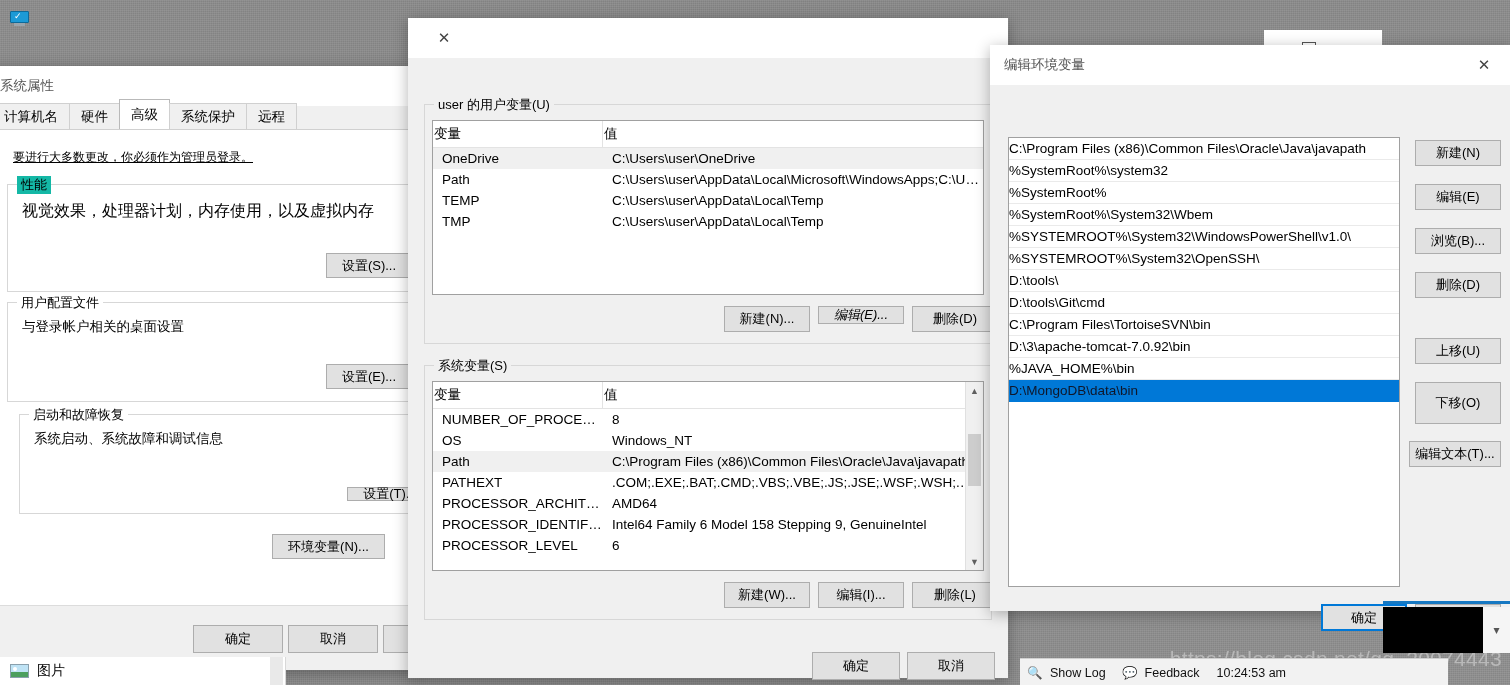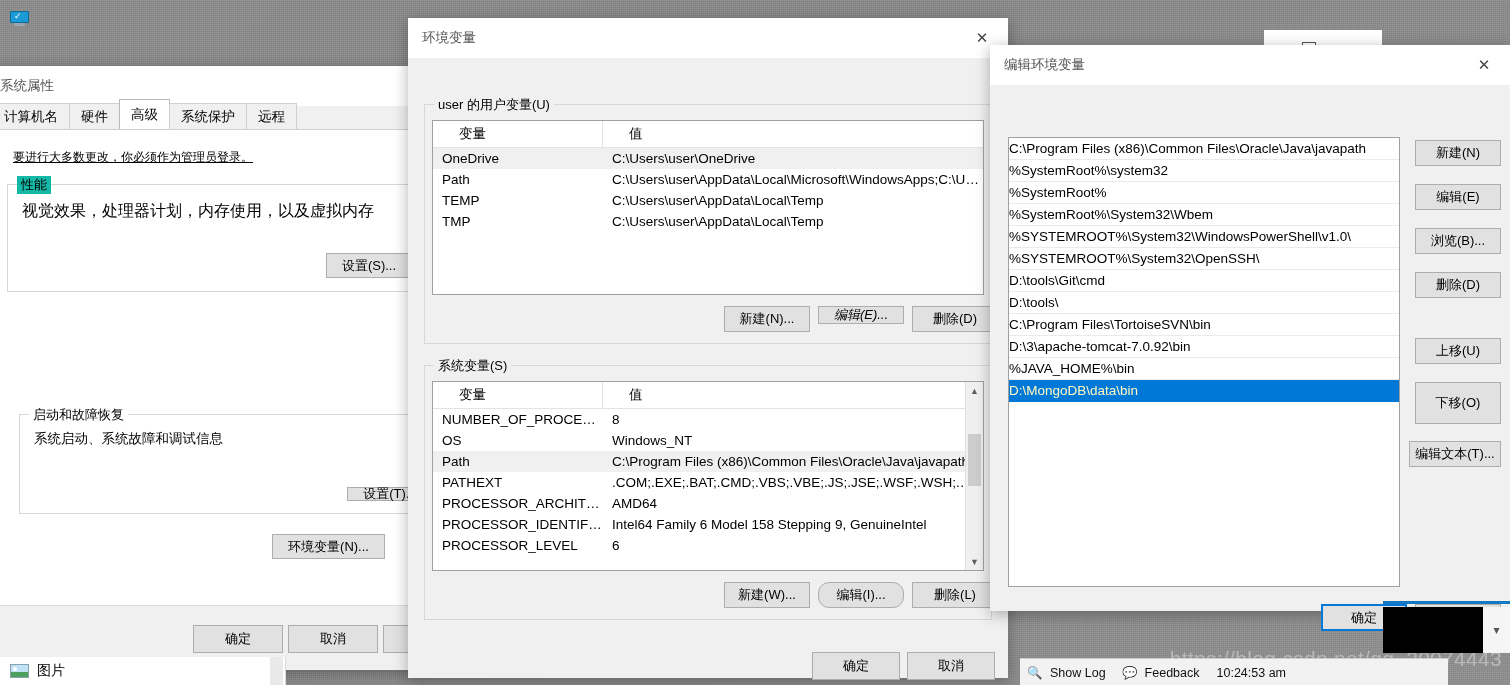--- a/index.html
+++ b/index.html
@@ -51,21 +51,21 @@
   .group{position:absolute;border:1px solid #d7d7d7;box-sizing:border-box;}
   .group>.legend{
     position:absolute;top:-9px;left:9px;background:#f0f0f0;padding:0 4px;
     font-size:13px;color:#000;white-space:nowrap;
   }
 
   
   .lv{background:#fff;border:1px solid #a0a0a0;box-sizing:border-box;overflow:hidden;position:relative;}
   .lv-head{display:flex;height:26px;border-bottom:1px solid #e3e3e3;background:#fff;}
   .lv-head .col{
-    display:flex;align-items:center;padding-left:26px;font-size:13.5px;color:#000;
+    display:flex;align-items:center;padding-left:1px;font-size:13.5px;color:#000;
     border-right:1px solid #e3e3e3;box-sizing:border-box;
   }
   .lv-row{display:flex;height:21px;align-items:center;font-size:13.5px;}
   .lv-row.sel{background:#f0f0f0;}
   .lv-row .c{padding-left:9px;box-sizing:border-box;overflow:hidden;white-space:nowrap;text-overflow:ellipsis;}
 
   
   #sysprops{left:-14px;top:66px;width:432px;height:604px;}
   #sysprops .tabstrip{
     position:absolute;left:6px;top:34px;height:30px;display:flex;align-items:flex-end;
@@ -85,21 +85,21 @@
   
   #envvars{left:408px;top:18px;width:600px;height:660px;}
   #envvars .pane{position:absolute;left:0;right:0;top:40px;bottom:0;background:#f0f0f0;}
 
   
   #editvar{left:990px;top:45px;width:520px;height:566px;}
   #editvar .pane{position:absolute;left:0;right:0;top:40px;bottom:0;background:#f0f0f0;}
   #pathlist{position:absolute;left:18px;top:52px;width:392px;height:450px;}
   .path-row{height:21px;line-height:21px;padding-left:0;font-size:13.5px;
             border-bottom:1px solid #eaeaea;white-space:nowrap;overflow:hidden;}
-  .path-row.sel{background:#0078d7;color:#fef9c3;border-bottom-color:#0078d7;}
+  .path-row.sel{background:#0078d7;color:#0f172a;border-bottom-color:#0078d7;}
 
   
   .sbar{position:absolute;right:0;top:0;bottom:0;width:17px;background:#f0f0f0;border-left:1px solid #e0e0e0;}
   .sbar .arr{height:17px;display:flex;align-items:center;justify-content:center;color:#606060;font-size:9px;}
   .sbar .arr.bot{position:absolute;bottom:0;left:0;right:0;}
   .sbar .thumb{position:absolute;left:2px;right:2px;background:#cdcdcd;}
 
   
   #syswin{left:266px;top:28px;width:1116px;height:36px;background:#fff;
           box-shadow:0 2px 10px rgba(0,0,0,.25);}
@@ -171,40 +171,44 @@
 
   <div class="tabpane">
     <div style="position:absolute;left:20px;top:19px;font-size:12px;text-decoration:underline;">要进行大多数更改，你必须作为管理员登录。</div>
 
     <div class="group" style="left:14px;top:54px;width:418px;height:108px;">
       <span class="legend" style="background:#14b8a6;">性能</span>
       <div style="position:absolute;left:14px;top:16px;font-size:16px;">视觉效果，处理器计划，内存使用，以及虚拟内存</div>
       <div class="btn" style="position:absolute;right:12px;bottom:13px;width:86px;height:25px;">设置(S)...</div>
     </div>
 
+    <div class="group" style="left:14px;top:172px;width:418px;height:100px;">
+      <span class="legend" style="background:#fff;">用户配置文件</span>
+      <div style="position:absolute;left:14px;top:15px;font-size:13.5px;">与登录帐户相关的桌面设置</div>
+      <div class="btn" style="position:absolute;right:12px;bottom:12px;width:86px;height:25px;">设置(E)...</div>
+    </div>
 
     <div class="group" style="left:14px;top:284px;width:418px;height:100px;margin-left:12px;">
       <span class="legend" style="background:#fff;">启动和故障恢复</span>
       <div style="position:absolute;left:14px;top:15px;font-size:13.5px;">系统启动、系统故障和调试信息</div>
       <div class="btn" style="position:absolute;right:3px;bottom:12px;width:86px;height:14px;">设置(T)...</div>
     </div>
 
     <div class="btn" style="position:absolute;right:26px;top:404px;width:113px;height:25px;">环境变量(N)...</div>
   </div>
 
   <div class="footer">
     <div class="btn" style="position:absolute;left:207px;top:19px;width:90px;height:28px;">确定</div>
     <div class="btn" style="position:absolute;left:302px;top:19px;width:90px;height:28px;">取消</div>
     <div class="btn disabled" style="position:absolute;left:397px;top:19px;width:90px;height:28px;">应用</div>
   </div>
 </div>
 
 <div class="win" id="envvars">
   <div class="win-title">
-    <span class="t">环境变量</span>
     <div class="winbtn" style="margin-right:4px;">✕</div>
   </div>
   <div class="pane">
 
     <div class="group" style="left:16px;top:46px;width:568px;height:240px;">
       <span class="legend">user 的用户变量(U)</span>
     </div>
     <div class="lv" style="position:absolute;left:24px;top:62px;width:552px;height:175px;">
       <div class="lv-head">
         <div class="col" style="width:170px;">变量</div>
@@ -268,21 +272,21 @@
         <div class="c" style="flex:1;">6</div>
       </div>
 
       <div class="sbar">
         <div class="arr">▲</div>
         <div class="thumb" style="top:52px;height:52px;"></div>
         <div class="arr bot">▼</div>
       </div>
     </div>
     <div class="btn" style="position:absolute;left:316px;top:524px;width:86px;height:26px;">新建(W)...</div>
-    <div class="btn" style="position:absolute;left:410px;top:524px;width:86px;height:26px;border-radius:11px;">编辑(I)...</div>
+    <div class="btn" style="position:absolute;left:410px;top:524px;width:86px;height:26px;">编辑(I)...</div>
     <div class="btn" style="position:absolute;left:504px;top:524px;width:86px;height:26px;">删除(L)</div>
 
     <div class="btn" style="position:absolute;left:404px;top:594px;width:88px;height:28px;">确定</div>
     <div class="btn" style="position:absolute;left:499px;top:594px;width:88px;height:28px;">取消</div>
   </div>
 </div>
 
 <div class="win" id="editvar">
   <div class="win-title">
     <span class="t">编辑环境变量</span>
@@ -290,22 +294,22 @@
   </div>
   <div class="pane">
 
     <div class="lv" id="pathlist">
       <div class="path-row">C:\Program Files (x86)\Common Files\Oracle\Java\javapath</div>
       <div class="path-row">%SystemRoot%\system32</div>
       <div class="path-row">%SystemRoot%</div>
       <div class="path-row">%SystemRoot%\System32\Wbem</div>
       <div class="path-row">%SYSTEMROOT%\System32\WindowsPowerShell\v1.0\</div>
       <div class="path-row">%SYSTEMROOT%\System32\OpenSSH\</div>
+      <div class="path-row">D:\tools\</div>
       <div class="path-row">D:\tools\Git\cmd</div>
-      <div class="path-row">D:\tools\</div>
       <div class="path-row">C:\Program Files\TortoiseSVN\bin</div>
       <div class="path-row">D:\3\apache-tomcat-7.0.92\bin</div>
       <div class="path-row">%JAVA_HOME%\bin</div>
       <div class="path-row sel">D:\MongoDB\data\bin</div>
     </div>
 
     <div class="btn" style="position:absolute;left:425px;top:55px;width:86px;height:26px;">新建(N)</div>
     <div class="btn" style="position:absolute;left:425px;top:99px;width:86px;height:26px;">编辑(E)</div>
     <div class="btn" style="position:absolute;left:425px;top:143px;width:86px;height:26px;">浏览(B)...</div>
     <div class="btn" style="position:absolute;left:425px;top:187px;width:86px;height:26px;">删除(D)</div>

